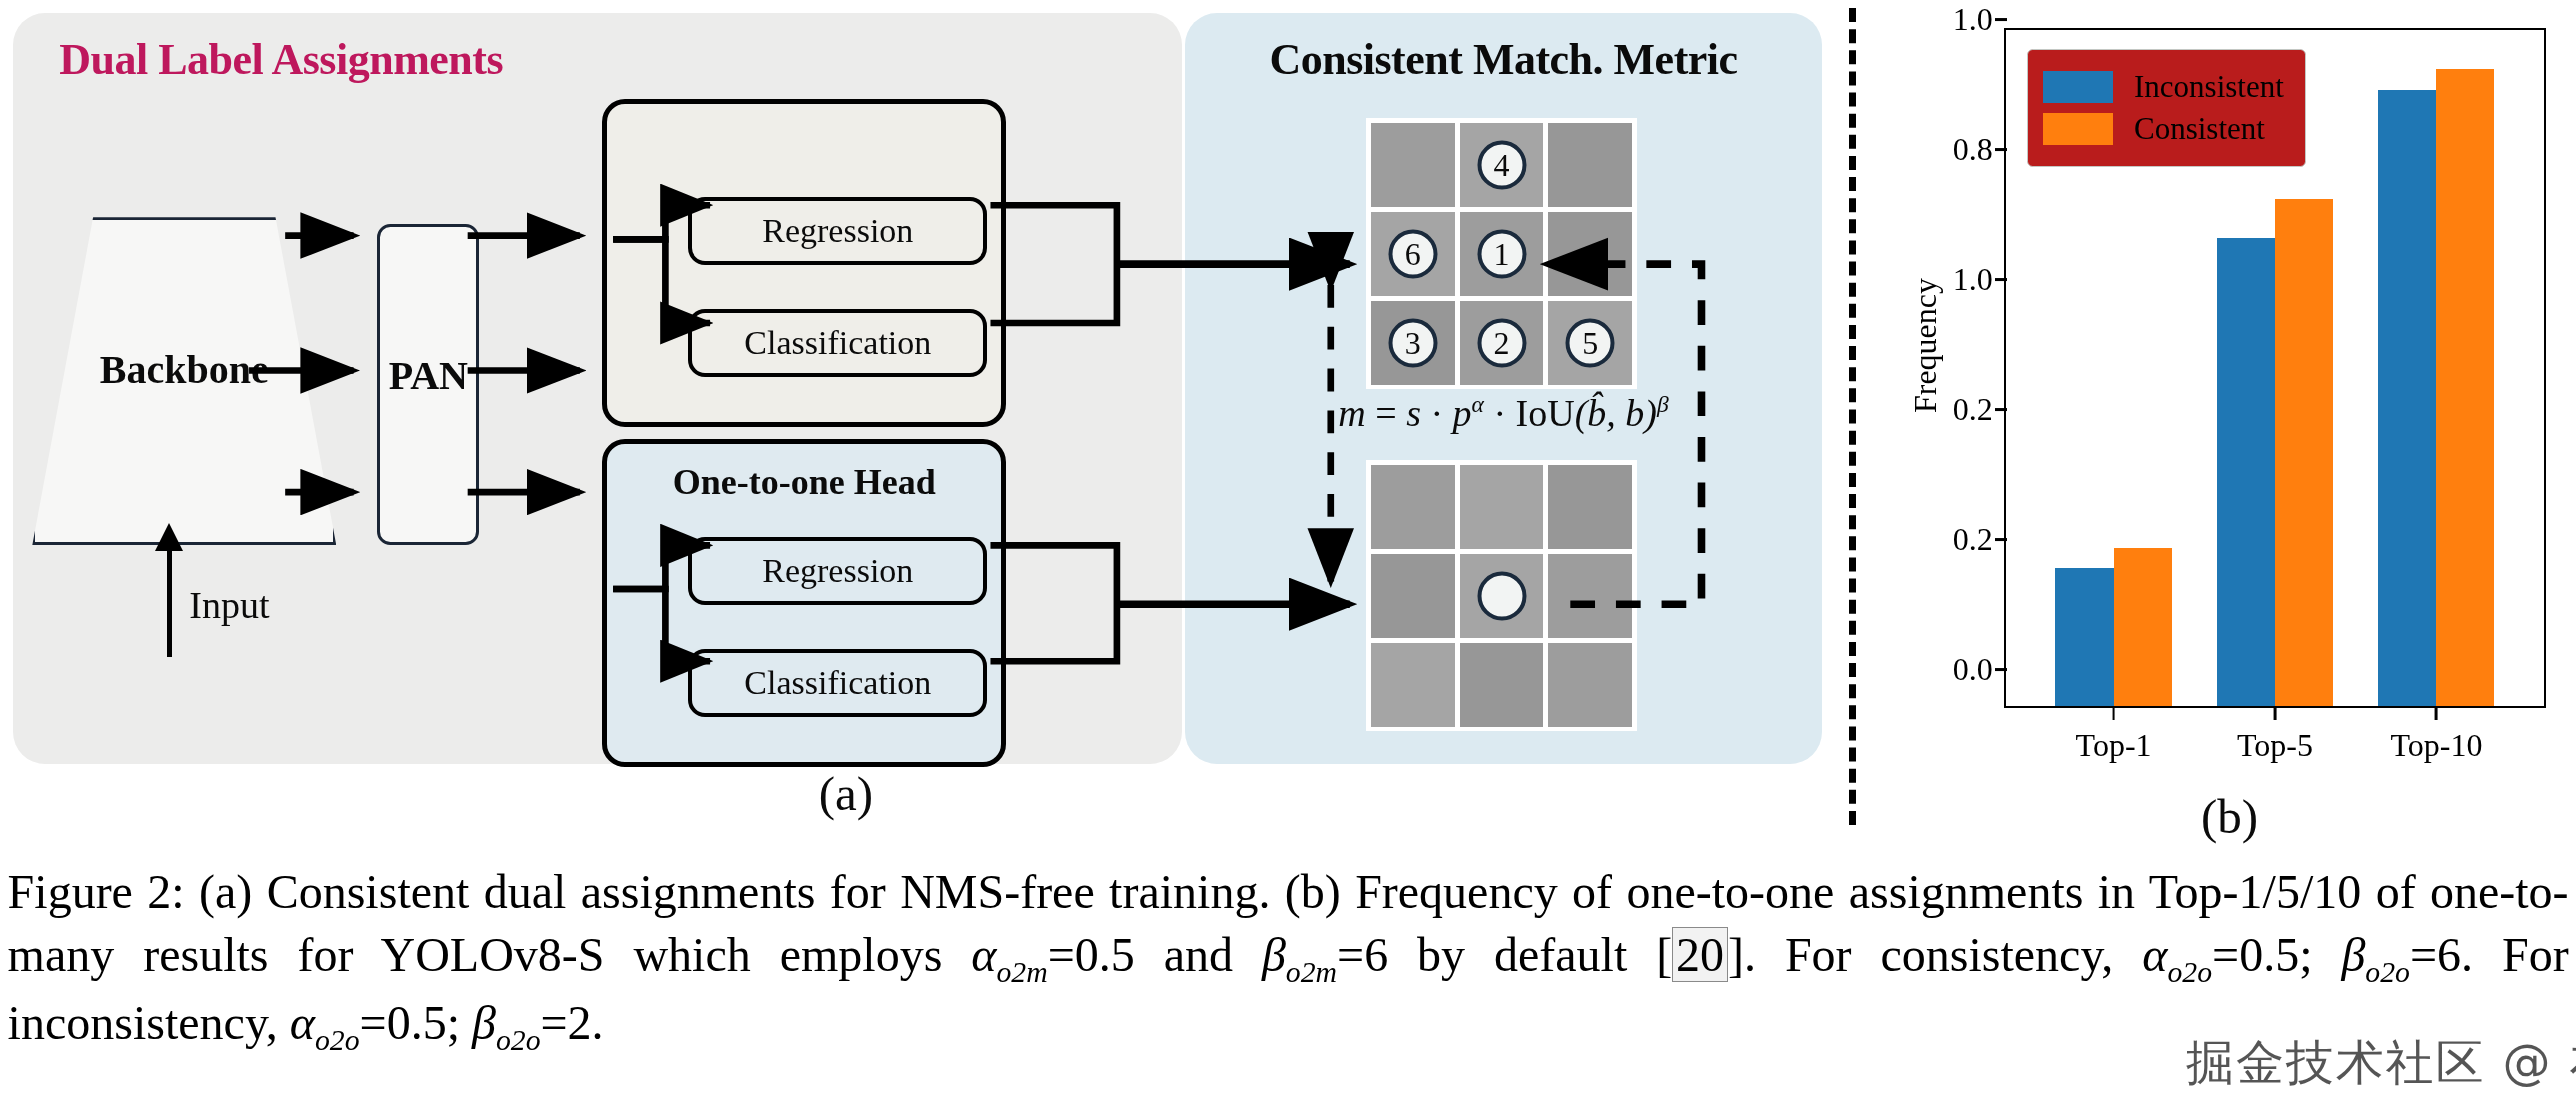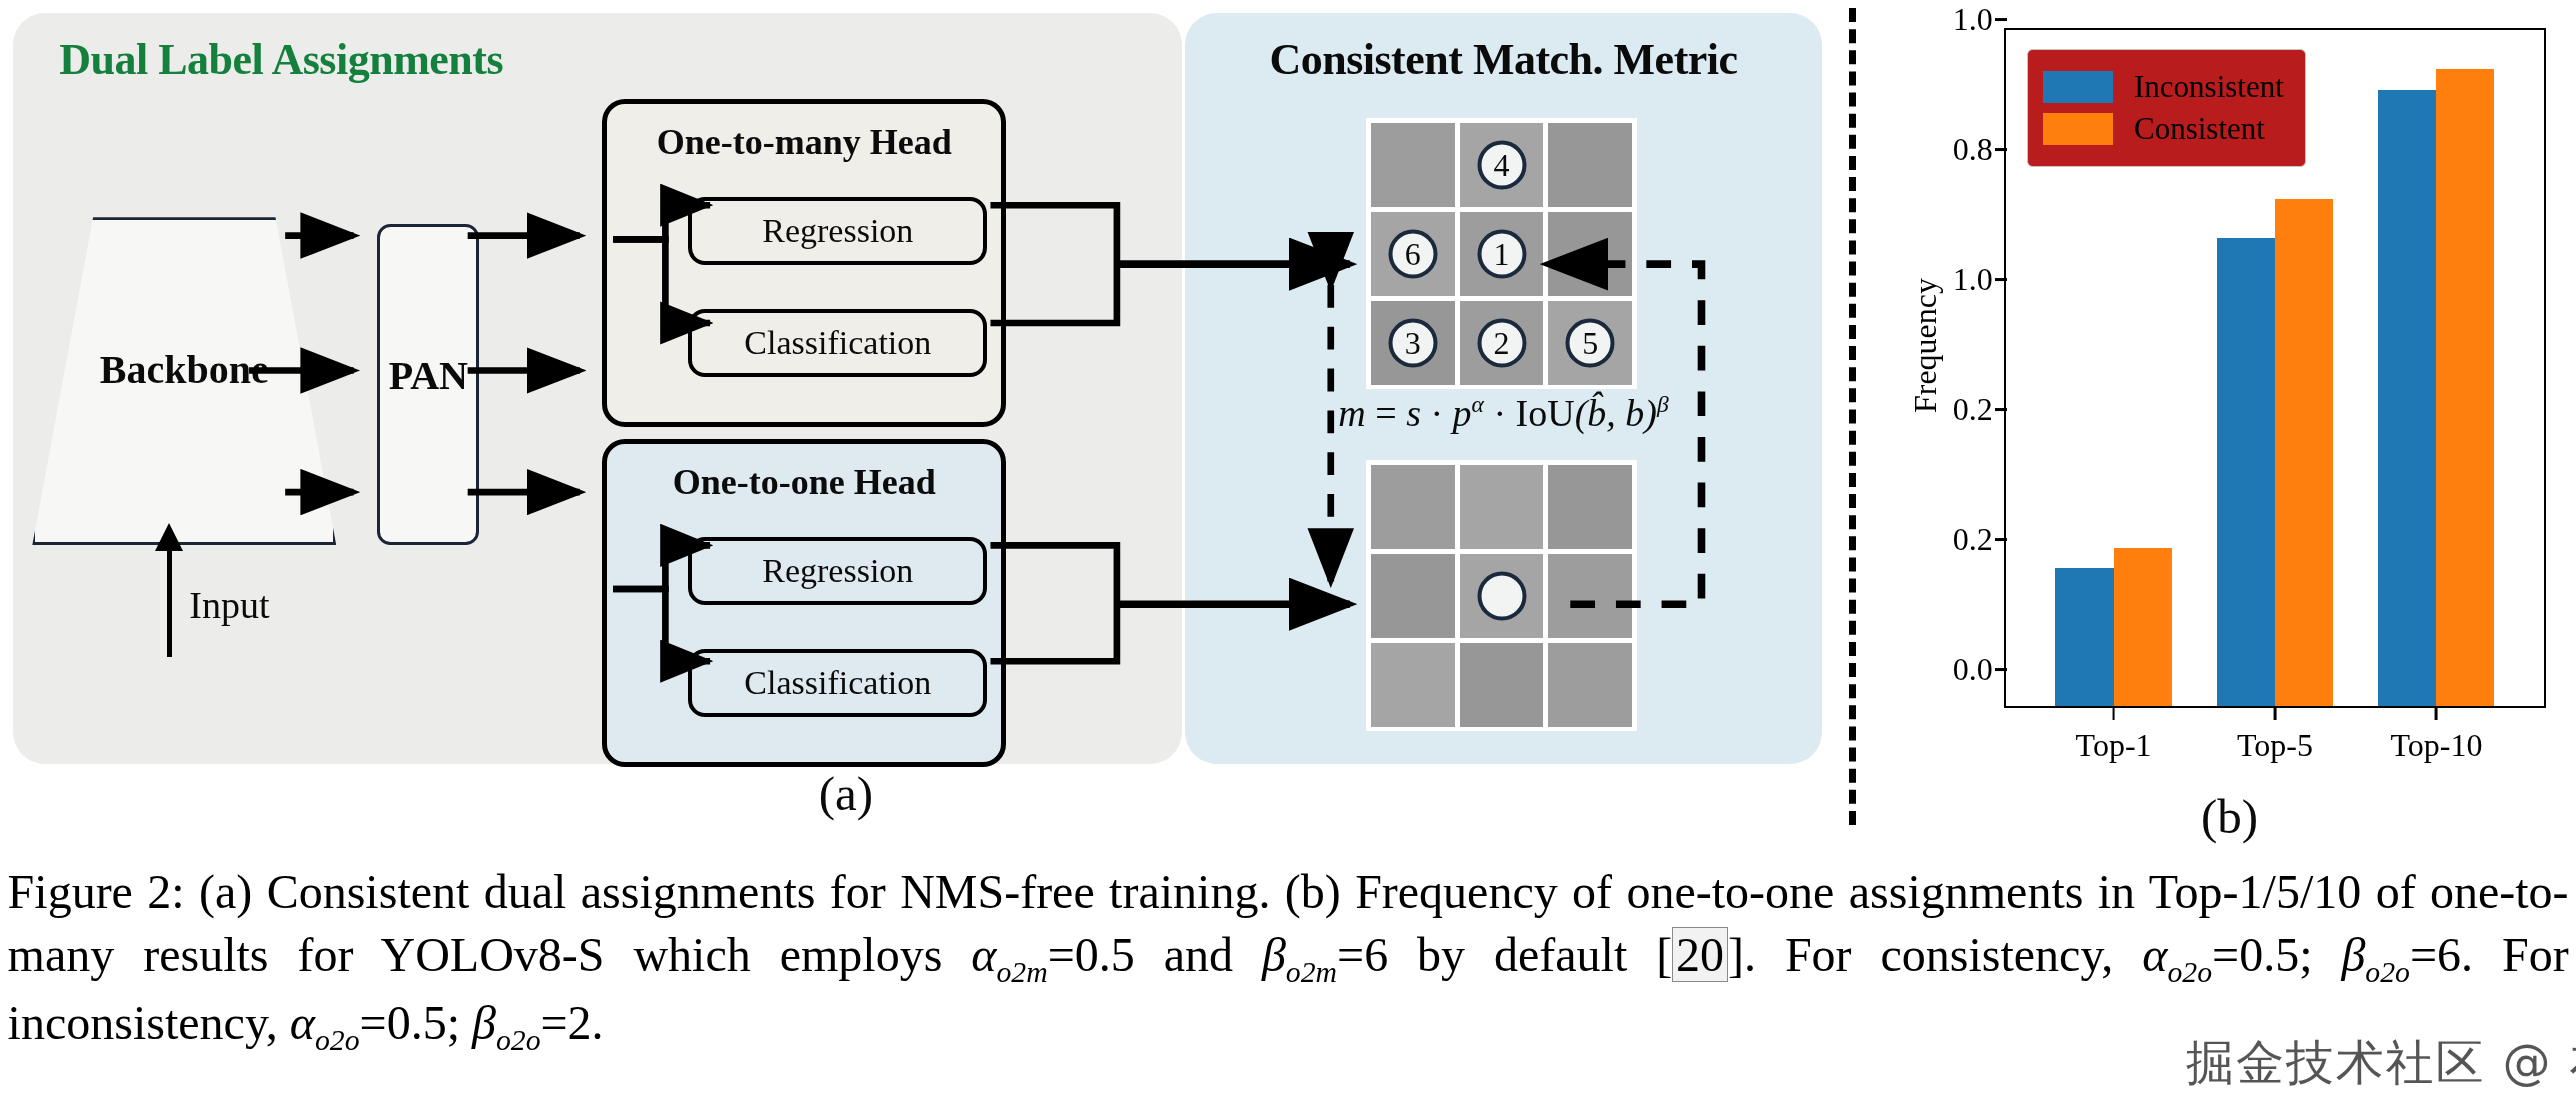--- a/index.html
+++ b/index.html
@@ -13,21 +13,21 @@
   
   #figure { position:absolute; left:0; top:0; width:2576px; height:855px; }
 
   
   #panel-a {
     position:absolute; left:13.3px; top:13.3px; width:1169px; height:751px;
     background:#ececeb; border-radius:32px;
   }
   #panel-a-title {
     position:absolute; left:46px; top:21px;
-    font-size:44px; font-weight:bold; letter-spacing:-0.5px; color:#15803d;
+    font-size:44px; font-weight:bold; letter-spacing:-0.5px; color:#be185d;
     font-family:"Liberation Serif","DejaVu Serif",serif;
   }
 
   
   #backbone-shape {
     position:absolute; left:19px; top:204px; width:304px; height:328px;
     background:#f7f7f6;
     border:3.8px solid #1a2535;
     clip-path: polygon(20% 0%, 80% 0%, 100% 100%, 0% 100%);
   }
@@ -210,21 +210,20 @@
     <div id="backbone-shape"></div>
     <div id="backbone-label">Backbone</div>
 
     <div id="pan-shape"></div>
     <div id="pan-label">PAN</div>
 
     <div id="input-arrow"></div>
     <div id="input-label">Input</div>
 
     <div class="head-box" id="o2m-head">
-      <div class="head-title">One-to-many Head</div>
       <div class="sub-box reg">Regression</div>
       <div class="sub-box cls">Classification</div>
     </div>
 
     <div class="head-box" id="o2o-head">
       <div class="head-title">One-to-one Head</div>
       <div class="sub-box reg">Regression</div>
       <div class="sub-box cls">Classification</div>
     </div>
   </div>

